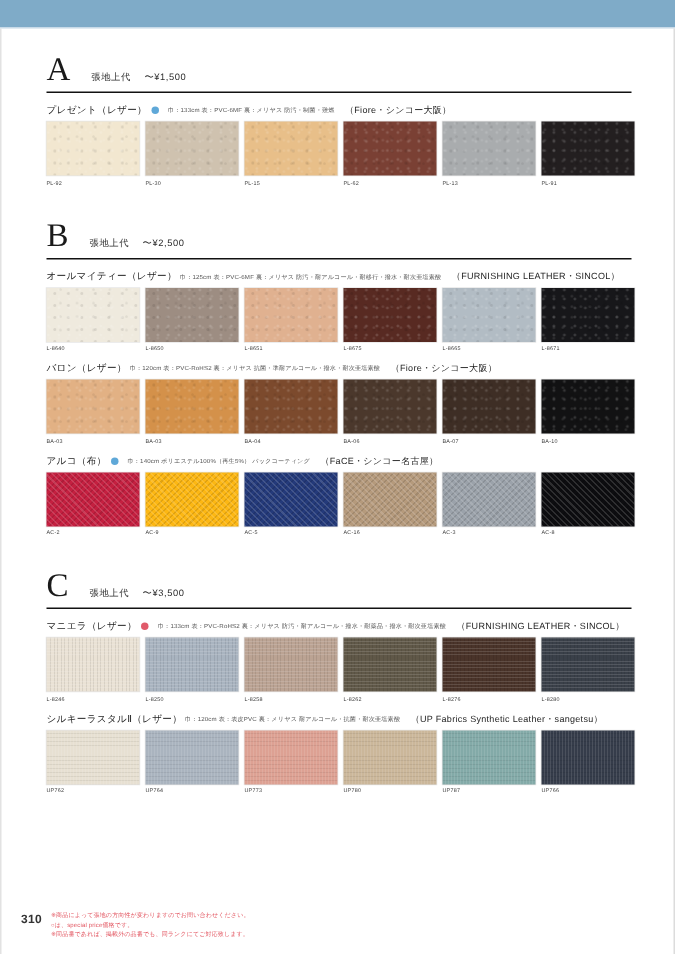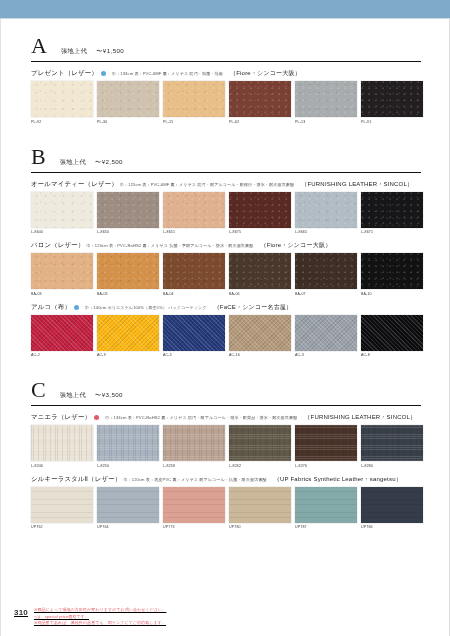--- a/index.html
+++ b/index.html
@@ -107,21 +107,21 @@
       repeating-linear-gradient(0deg, rgba(0,0,0,.13) 0 .5px, transparent .5px 2.6px);
   }
   .swatch-code{
     font-size:3.6px;color:#3a3a3a;margin-top:2.5px;letter-spacing:.15px;
     display:block;
   }
 
   
   .footer{
     position:absolute;left:0;bottom:10px;width:450px;
-    display:flex;align-items:flex-start;padding-left:13px;box-sizing:border-box;text-decoration:underline;
+    display:flex;align-items:flex-start;padding-left:13px;box-sizing:border-box;
   }
   .pageno{
     font-size:8px;color:#333;font-weight:700;letter-spacing:.2px;
     margin-right:6px;padding-top:3px;
   }
   .notes{display:flex;flex-direction:column;gap:0px;padding-top:2px;}
   .note{font-size:4px;color:#e2545f;line-height:1.55;letter-spacing:.1px;white-space:nowrap;}
 </style>
 </head>
 <body>

